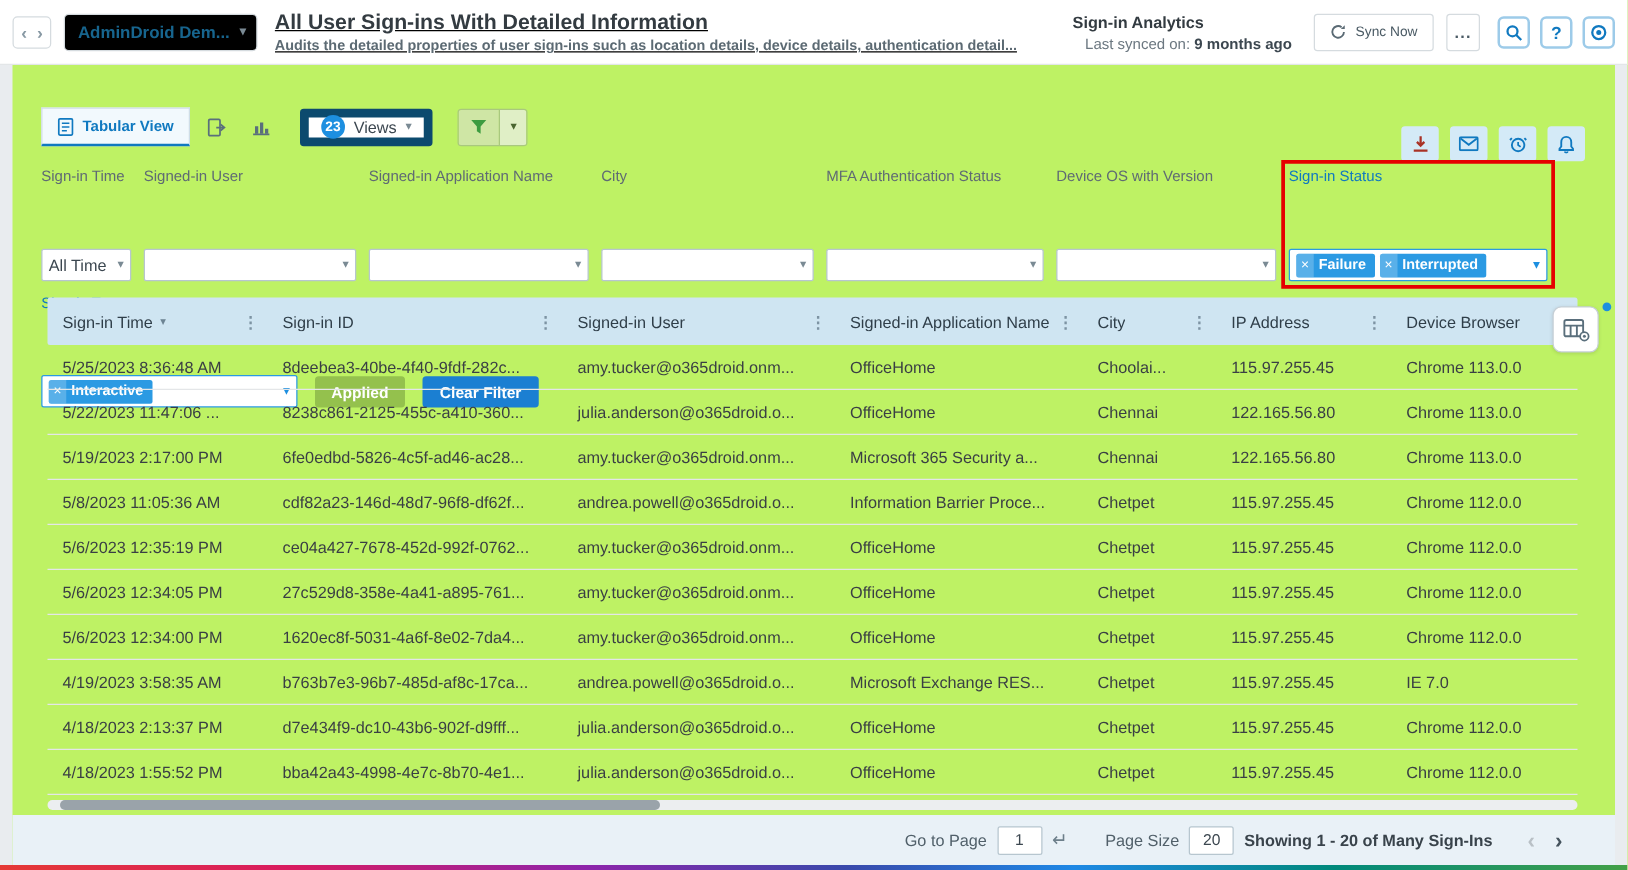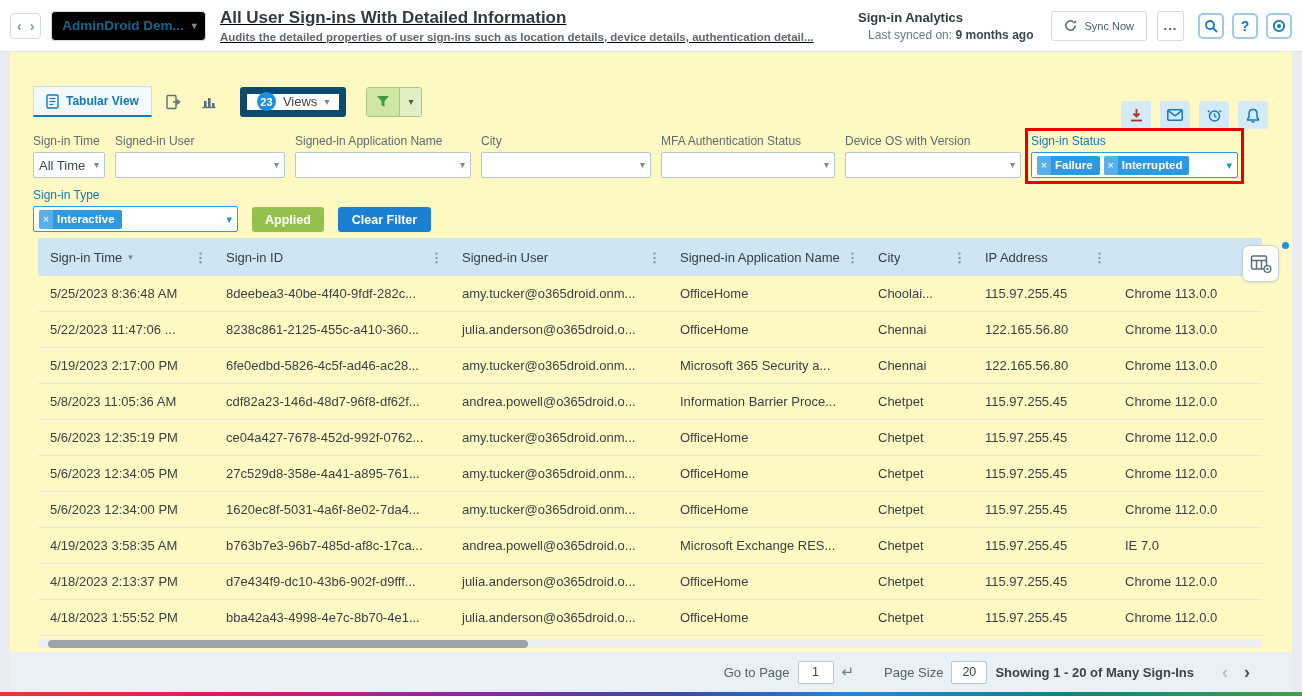--- a/index.html
+++ b/index.html
@@ -20,21 +20,21 @@
   .sync-info{margin-right:8px;white-space:nowrap;}
   .sync-cat{font-size:13px;font-weight:bold;color:#333b41;}
   .sync-last{font-size:12px;color:#6b7780;margin-top:3px;margin-left:10px;}
   .sync-last b{color:#3c4750;}
   .sync-btn{display:flex;align-items:center;gap:7px;height:30px;padding:0 12px;background:#fff;border:1px solid #d5dbdf;border-radius:3px;font-size:11px;color:#4a5a64;cursor:pointer;font-family:inherit;white-space:nowrap;}
   .more-btn{height:30px;width:27px;border:1px solid #d5dbdf;border-radius:3px;background:#fff;color:#4a5a64;font-weight:bold;font-size:13px;letter-spacing:1px;cursor:pointer;font-family:inherit;}
   .hdr-icons{display:flex;gap:8px;margin-left:4px;}
   .sq-icon{width:26px;height:26px;border:2px solid #9dcbe9;border-radius:5px;display:flex;align-items:center;justify-content:center;cursor:pointer;background:#fff;color:var(--accent,#1079c0);font-weight:bold;font-size:14px;}
 
   
-  main{position:absolute;top:52px;left:10px;right:10px;bottom:0;background:#fef9c3;}
+  main{position:absolute;top:52px;left:10px;right:10px;bottom:0;background:#bef264;}
 
   .toolbar{position:absolute;top:34px;left:23px;display:flex;align-items:center;}
   .tab{display:flex;align-items:center;gap:7px;height:31px;padding:0 12px;border:1px solid #cfdde7;border-bottom:2px solid var(--accent,#1079c0);background:#f2f9fd;color:var(--accent,#1079c0);font-size:12px;font-weight:bold;cursor:pointer;}
   .tool-ic{width:30px;height:31px;display:flex;align-items:center;justify-content:center;cursor:pointer;margin-left:6px;}
   .views-dd{display:flex;align-items:center;gap:7px;height:30px;border:7px solid #0c4a6e;border-radius:3px;padding:0 10px;margin-left:16px;cursor:pointer;font-size:13px;color:#3c4750;background:#fff;}
   .views-badge{width:19px;height:19px;border-radius:50%;background:var(--badge,#1d8fe0);color:#fff;font-size:11px;display:flex;align-items:center;justify-content:center;font-weight:bold;}
   .filter-split{display:flex;height:30px;margin-left:20px;border:1px solid #a9c87e;border-radius:3px;overflow:hidden;cursor:pointer;}
   .fs-left{width:32px;background:#cfe6a5;display:flex;align-items:center;justify-content:center;}
   .fs-right{width:22px;background:#e0efc6;display:flex;align-items:center;justify-content:center;border-left:1px solid #a9c87e;}
   .fs-right .caret{color:#49652f;}
@@ -42,21 +42,21 @@
   .right-icons{position:absolute;top:49px;right:24px;display:flex;gap:9px;}
   .ric{width:30px;height:28px;background:var(--iconbg,#d4eaf7);border-radius:3px;display:flex;align-items:center;justify-content:center;cursor:pointer;}
 
   
   .filters{position:absolute;top:82px;left:23px;right:18px;}
   .f-row{display:flex;gap:10px;align-items:flex-start;}
   .f-item{display:flex;flex-direction:column;}
   .f-item.highlight{outline:3px solid var(--highlight,#e60000);outline-offset:3px;}
   .f-label{font-size:12px;color:#5f6b73;margin-bottom:4px;white-space:nowrap;}
   .f-label.active{color:var(--accent,#1079c0);}
-  .f-select{height:26px;border:1px solid #b7c6cf;border-radius:2px;background:#fff;display:flex;align-items:center;gap:4px;padding:0 5px;cursor:pointer;}
+  .f-select{height:26px;border:1px solid #b7c6cf;border-radius:2px;background:#fff;display:flex;align-items:center;gap:4px;padding:0 5px;cursor:pointer;margin-top:47px;}
   .f-select .caret{margin-left:auto;padding-left:3px;}
   .f-select.active{border-color:var(--chip,#2b9ae3);}
   .f-value{font-size:13px;color:#3c4750;white-space:nowrap;}
   .chip{display:flex;align-items:center;background:var(--chip,#2b9ae3);border-radius:2px;height:19px;font-size:11.5px;color:#fff;overflow:hidden;flex:0 0 auto;}
   .chip-x{background:rgba(255,255,255,0.22);width:14px;text-align:center;font-size:11px;line-height:19px;cursor:pointer;}
   .chip-t{padding:0 7px 0 4px;font-weight:bold;line-height:19px;white-space:nowrap;}
   .f-row2{display:flex;align-items:flex-end;gap:14px;margin-top:10px;}
   .applied-btn{height:25px;padding:0 13px;background:var(--applied,#94c14d);color:#fff;border:none;border-radius:3px;font-size:12.5px;font-weight:bold;cursor:pointer;font-family:inherit;}
   .clear-btn{height:25px;padding:0 14px;background:var(--clear,#1b7fd2);color:#fff;border:none;border-radius:3px;font-size:12.5px;font-weight:bold;cursor:pointer;font-family:inherit;}
 
@@ -298,20 +298,24 @@
           <span class="vdots">⋮</span>
         </div>
         <div class="th-cell">
           <span class="th-label">City</span>
           <span class="vdots">⋮</span>
         </div>
         <div class="th-cell">
           <span class="th-label">IP Address</span>
           <span class="vdots">⋮</span>
         </div>
+        <div class="th-cell">
+          <span class="th-label">Device Browser</span>
+          <span class="vdots">⋮</span>
+        </div>
       </div>
     <div class="t-body" id="tableBody">
         <div class="t-row" style="grid-template-columns: 176px 236px 218px 198px 107px 140px 1fr;">
           <div class="t-cell">5/25/2023 8:36:48 AM</div>
           <div class="t-cell">8deebea3-40be-4f40-9fdf-282c...</div>
           <div class="t-cell">amy.tucker@o365droid.onm...</div>
           <div class="t-cell">OfficeHome</div>
           <div class="t-cell">Choolai...</div>
           <div class="t-cell">115.97.255.45</div>
           <div class="t-cell">Chrome 113.0.0</div>

